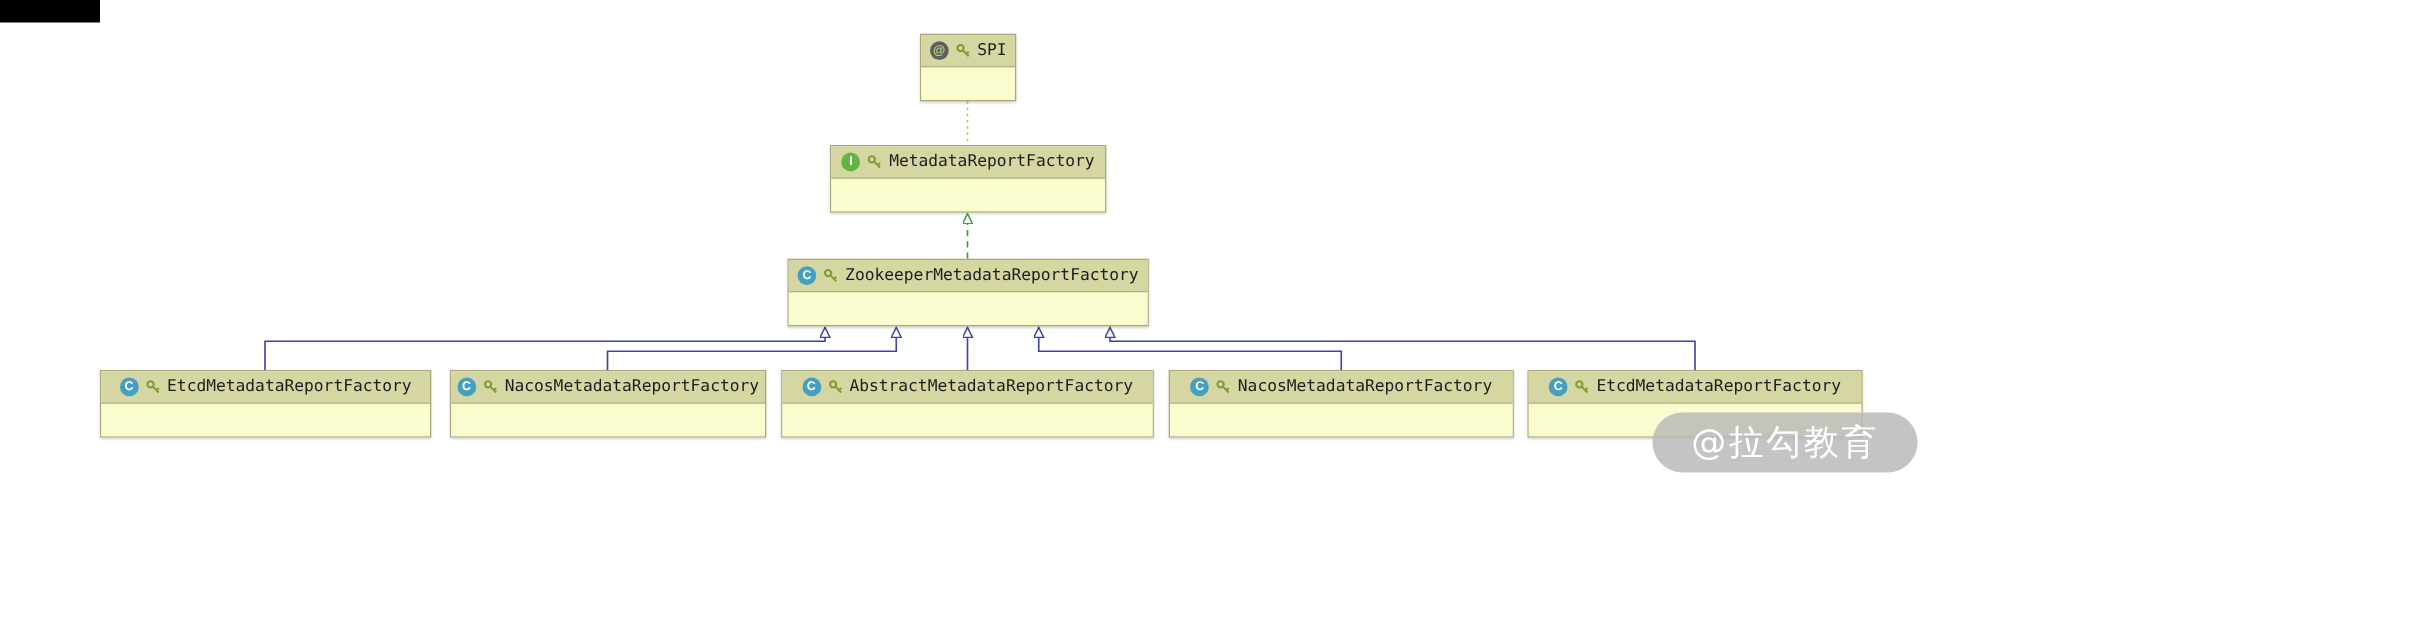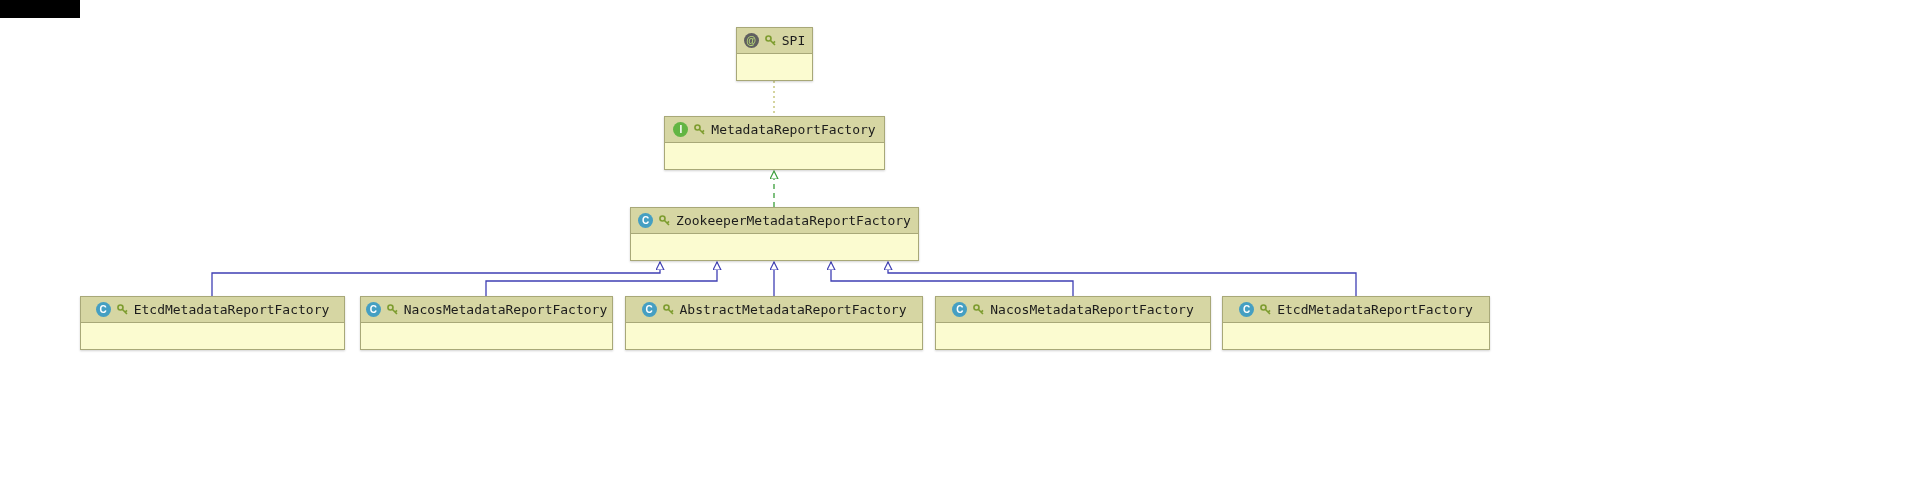--- a/index.html
+++ b/index.html
@@ -212,13 +212,16 @@
               <circle cx="5.5" cy="5.5" r="3.1" fill="none" stroke="#7d9c2f" stroke-width="2"></circle>
               <path d="M8 8 L13.5 13.5 M11.3 11.3 l2.2 -2.2" stroke="#7d9c2f" stroke-width="2" fill="none"></path>
             </svg>
           </span>
           <span class="node-label">EtcdMetadataReportFactory</span>
         </div>
         <div class="uml-body"></div>
       </div>
     </div>
 
+  <div class="watermark">
+    <span>@拉勾教育</span>
+  </div>
 </div>
 
 </body></html>

